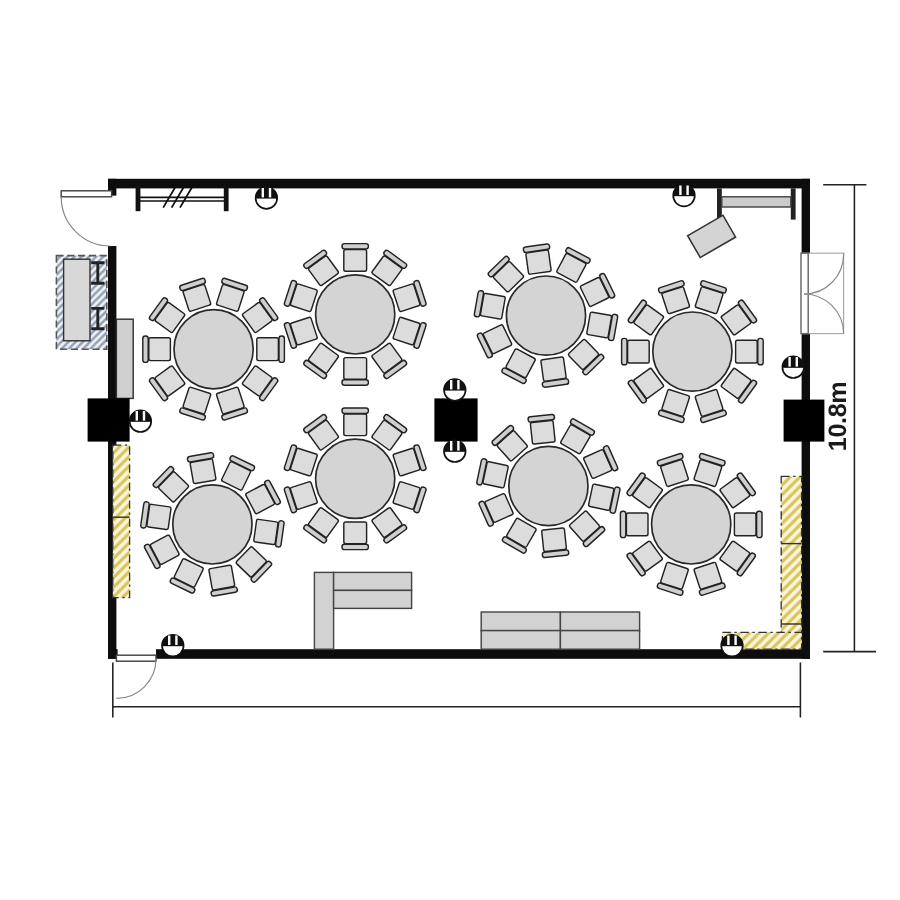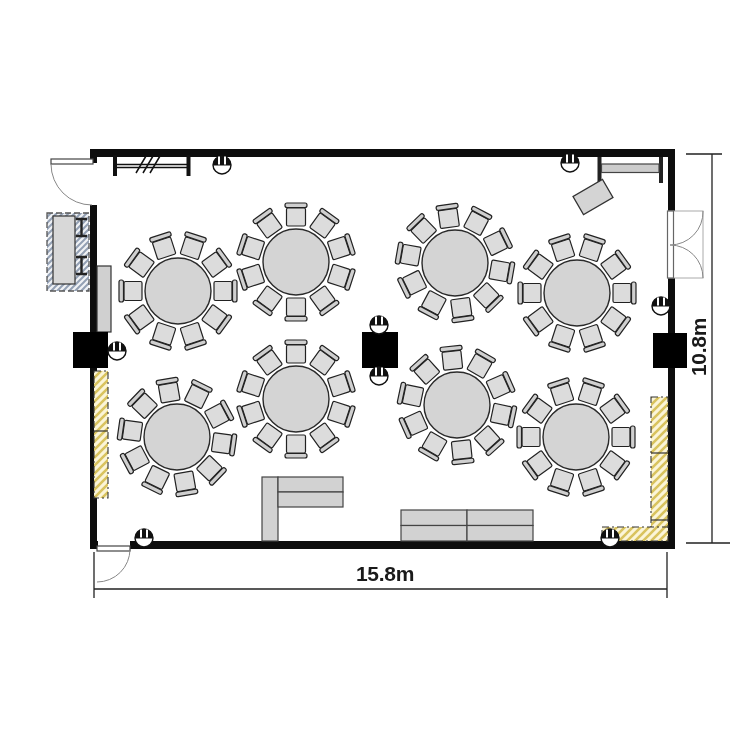--- a/index.html
+++ b/index.html
@@ -457,15 +457,14 @@
           <path d="M-3 -8.4 V0 M3 -8.4 V0" stroke="#fff" stroke-width="2"></path>
           <line x1="-9" y1="0" x2="9" y2="0" stroke="#111" stroke-width="1"></line>
         </g>
         <g transform="translate(610 538)">
           <circle r="9" fill="#fff" stroke="#111" stroke-width="1.4"></circle>
           <path d="M-9 0 A9 9 0 0 1 9 0 Z" fill="#111"></path>
           <path d="M-3 -8.4 V0 M3 -8.4 V0" stroke="#fff" stroke-width="2"></path>
           <line x1="-9" y1="0" x2="9" y2="0" stroke="#111" stroke-width="1"></line>
         </g>
       </svg></div>
-  <div class="dim dim-w">15.8m</div>
   <div class="dim dim-h">10.8m</div>
 </div>
 
 </body></html>

